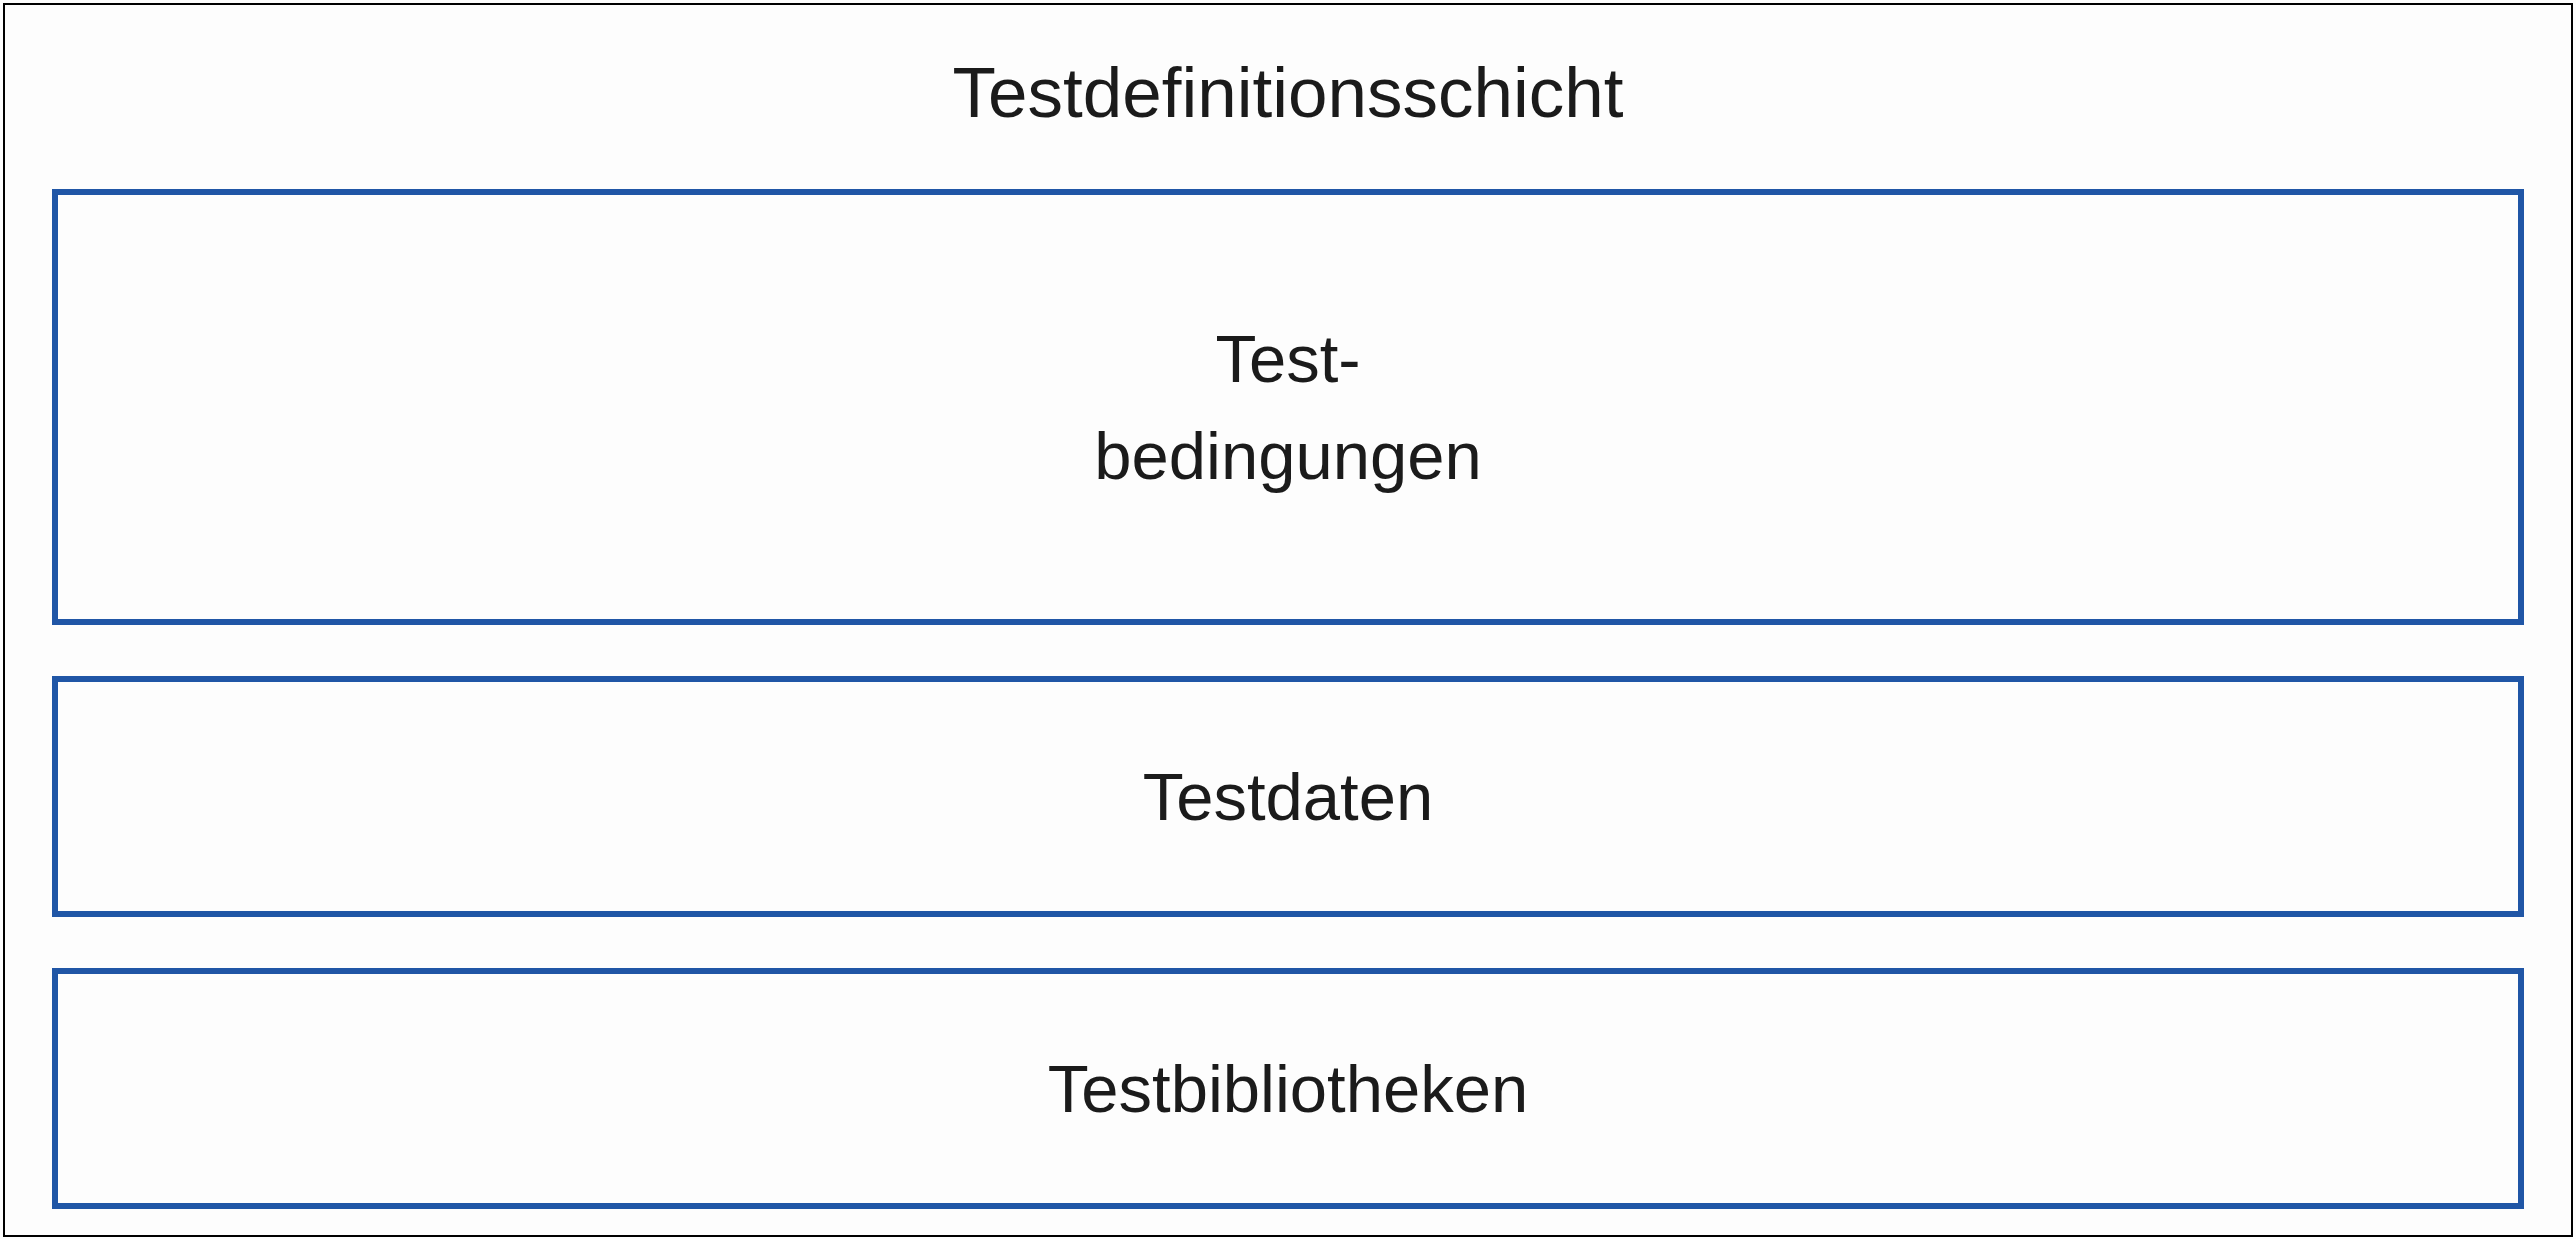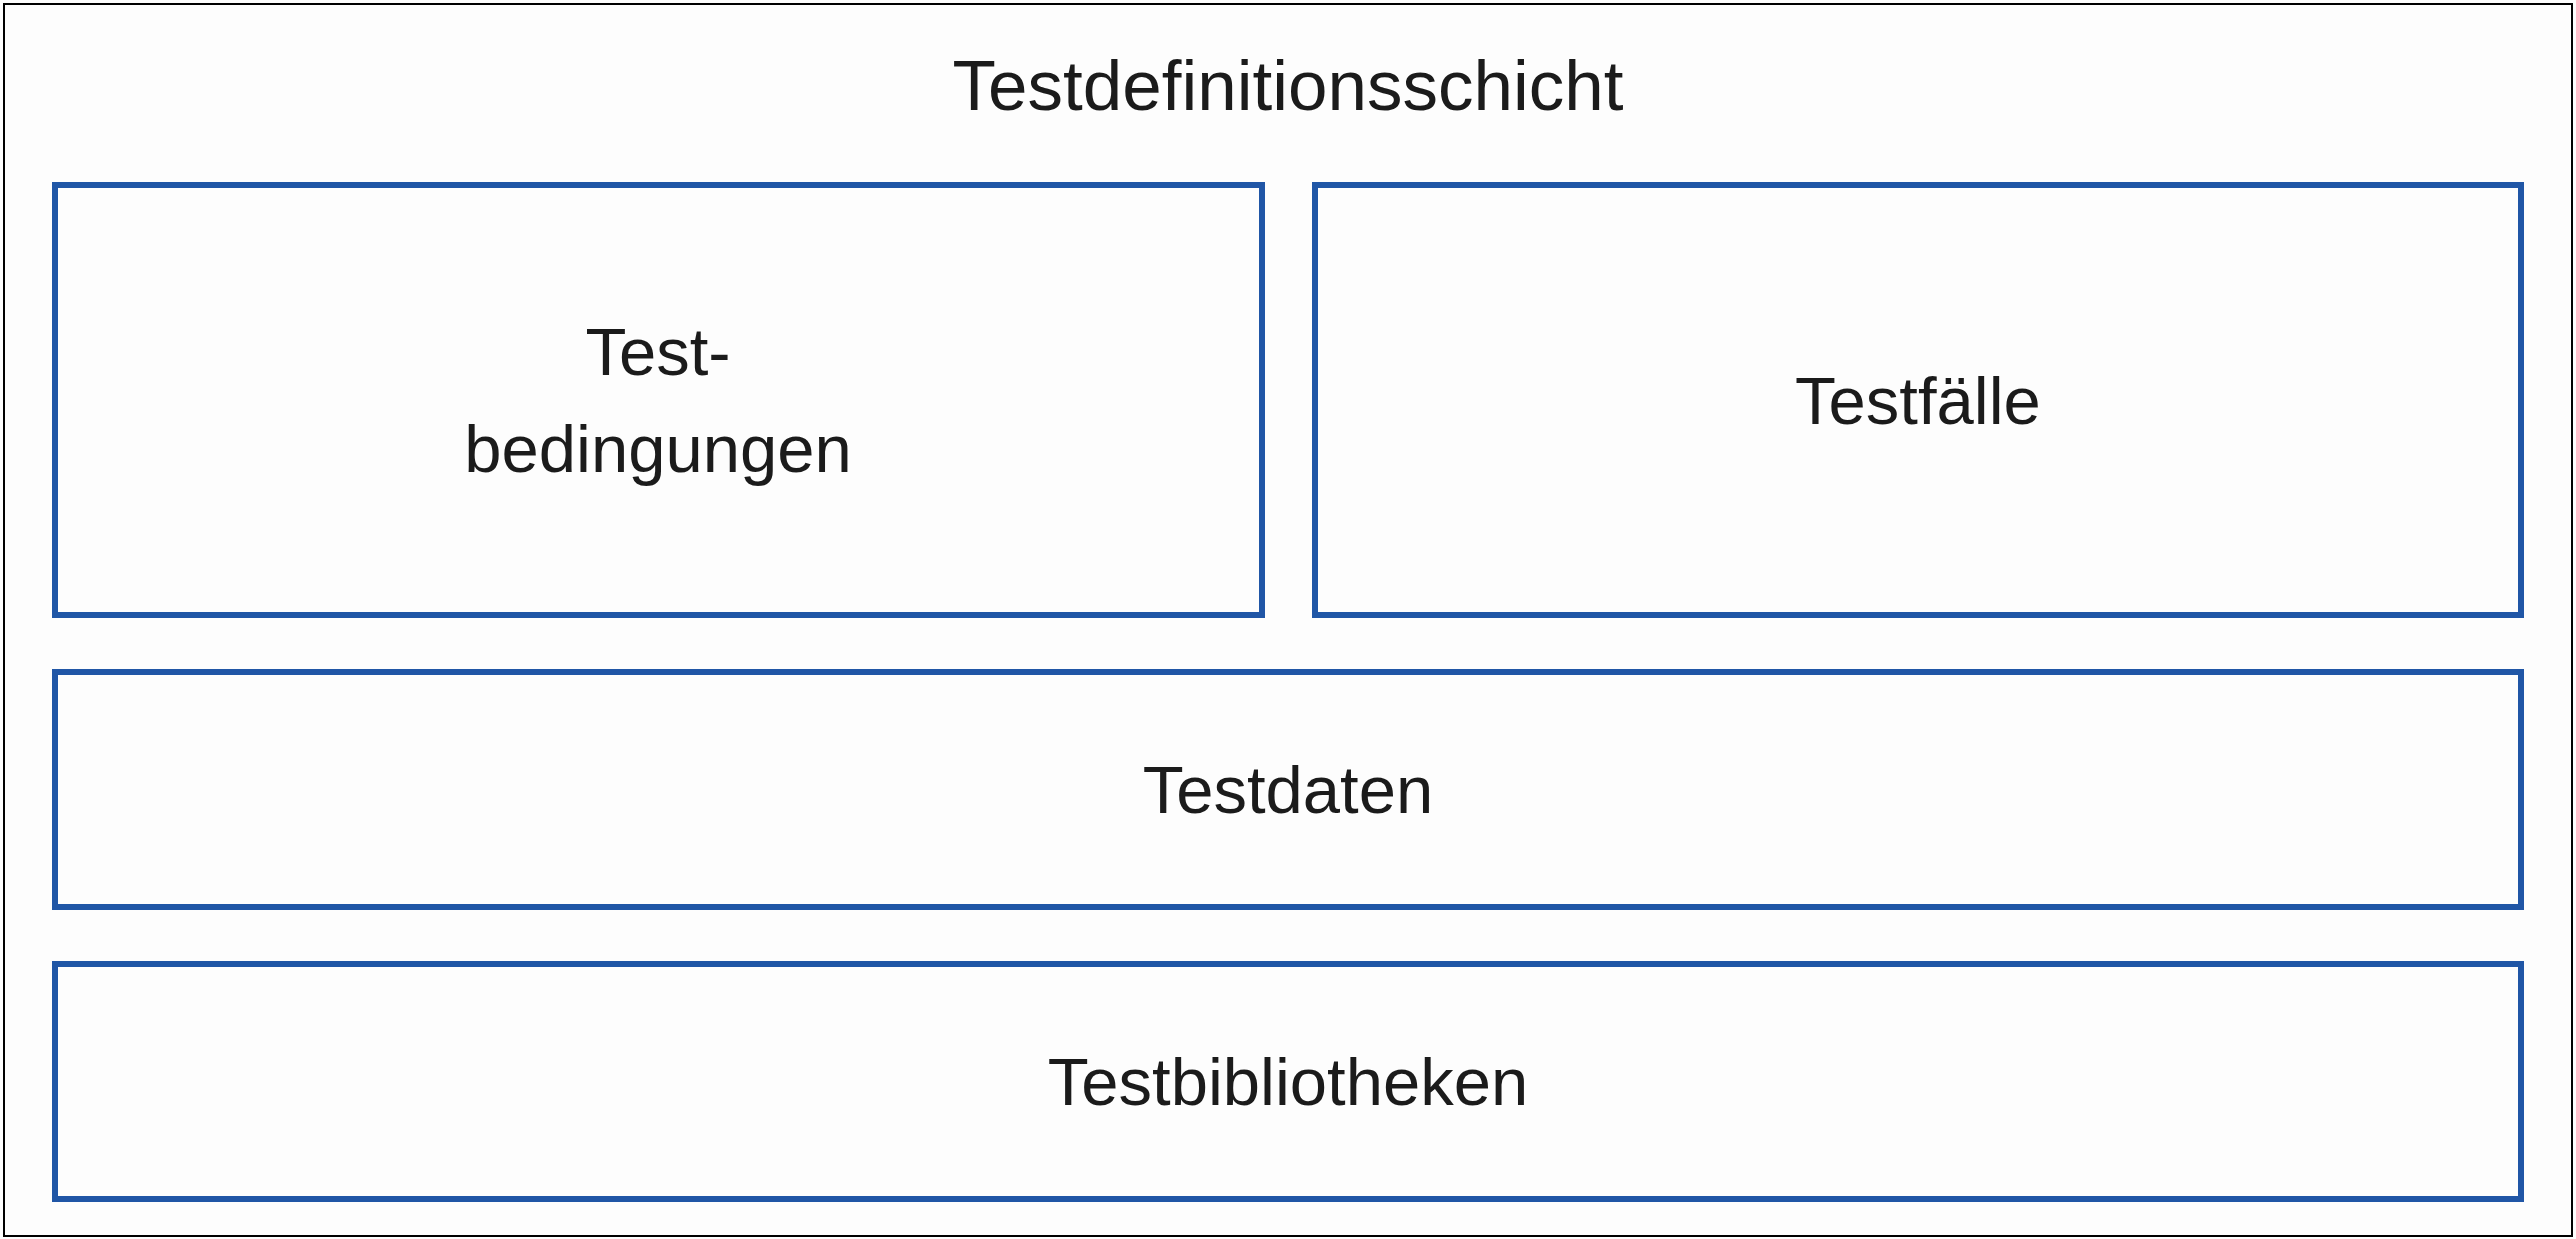--- a/index.html
+++ b/index.html
@@ -23,21 +23,21 @@
   }
   .frame{
     position:absolute;
     left:2.7px; top:2.7px; right:2.7px; bottom:2.7px;
     border:2.7px solid var(--frame);
     background:var(--bg);
   }
   .content{
     position:absolute;
     left:0; top:0; right:0; bottom:0;
-    padding:0 47px;
+    padding:7px 47px;
   }
   .title{
     margin-top:37px;
     text-align:center;
     font-size:71px;
     line-height:1.25;
     letter-spacing:0px;
     color:var(--text);
     white-space:nowrap;
   }
@@ -79,23 +79,20 @@
   <div class="frame">
     <div class="content">
 
       <div class="title">Testdefinitionsschicht</div>
 
       <div class="top-row">
         <div class="box">
           <span class="box-label">Test-
 bedingungen</span>
         </div>
-        <div class="box">
-          <span class="box-label">Testfälle</span>
-        </div>
       </div>
 
       <div class="band">
         <span class="box-label">Testdaten</span>
       </div>
 
       <div class="band">
         <span class="box-label">Testbibliotheken</span>
       </div>
 

